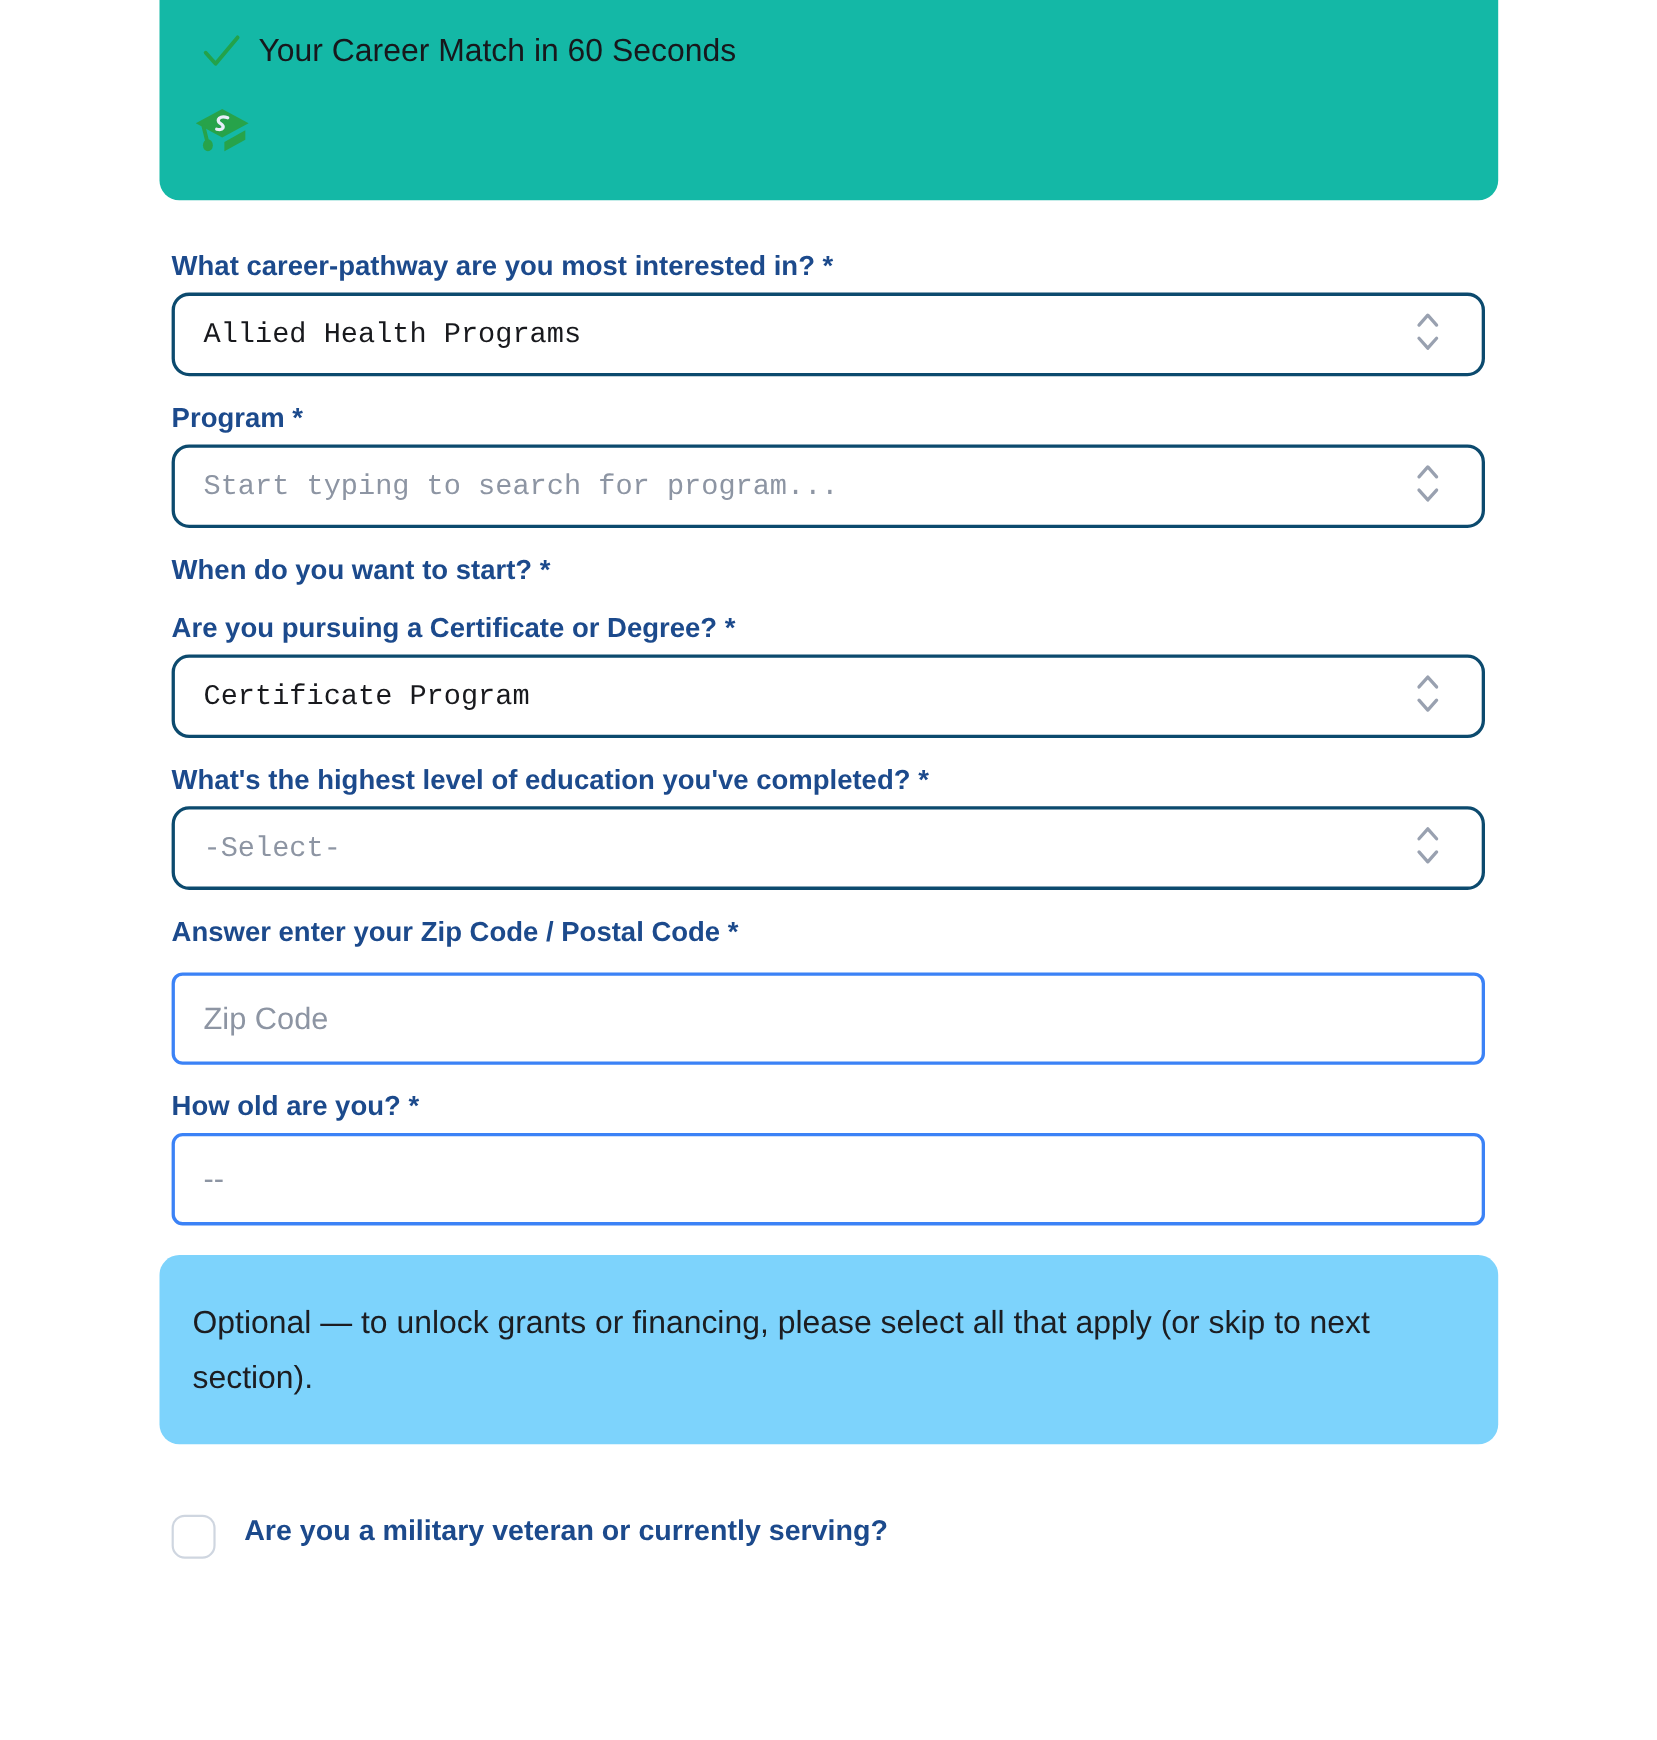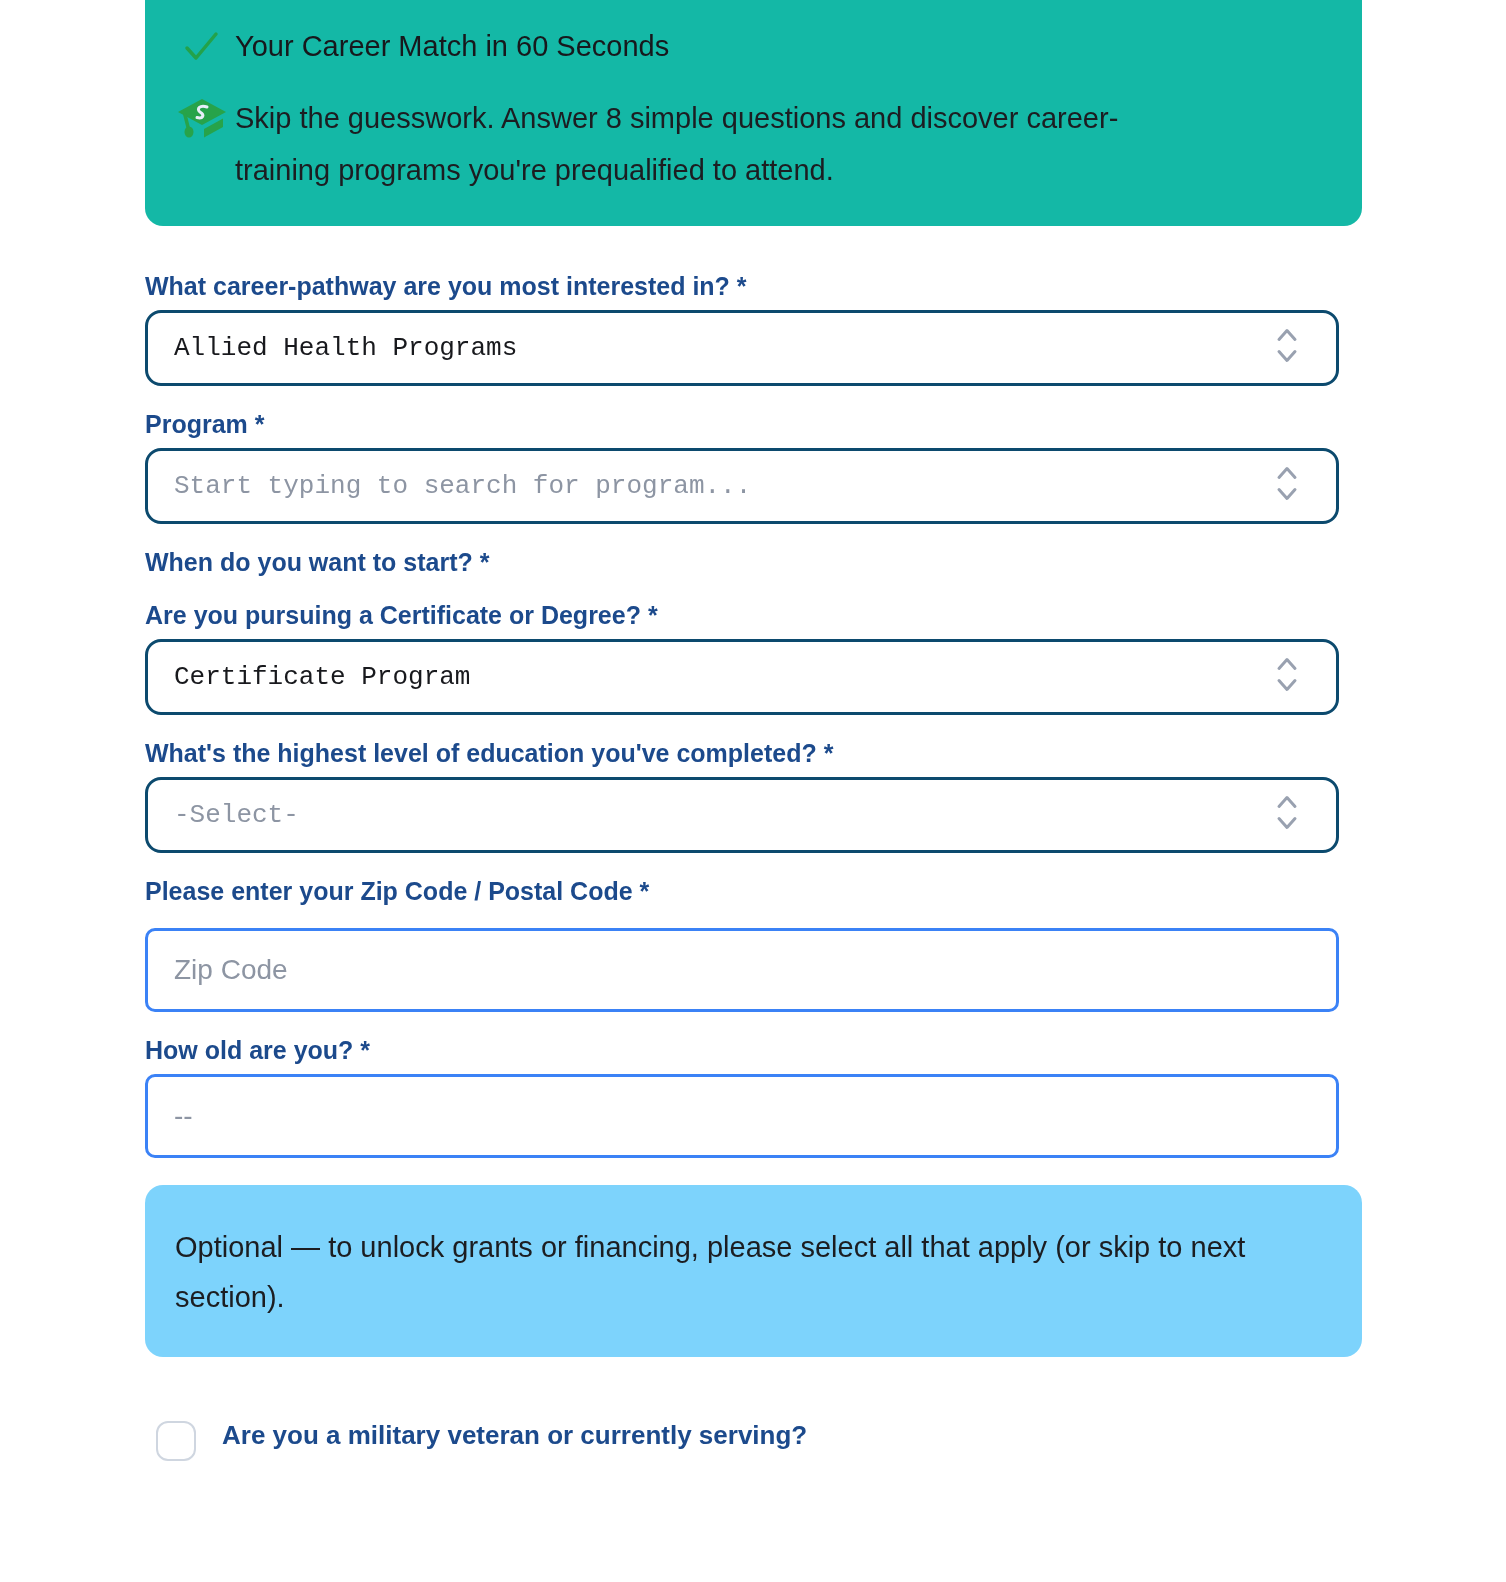--- a/index.html
+++ b/index.html
@@ -17,21 +17,21 @@
     border-radius: 0 0 18px 18px;
     padding: 24px 30px 30px 24px;
   }
   .info-row { display: flex; align-items: flex-start; }
   .icon-col { width: 66px; flex: 0 0 66px; display: flex; justify-content: center; padding-top: 4px; }
   .intro-title { font-size: 29px; font-weight: 500; color: #17181c; line-height: 44px; }
   .intro-row2 { margin-top: 24px; }
   .intro-desc { font-size: 29px; font-weight: 400; color: #1c1d21; line-height: 52px; max-width: 960px; }
 
   
-  .form { margin-left: 0; width: 1194px; margin-top: 45px; }
+  .form { margin-left: 11px; width: 1194px; margin-top: 45px; }
   .field { margin-bottom: 23px; }
   .label {
     font-size: 25px; font-weight: 700; color: #1c4a8c;
     line-height: 30px; margin-bottom: 9px;
   }
   .label.gap-lg { margin-bottom: 22px; }
   .control {
     position: relative; width: 100%;
     border: 3px solid #0c4a6e; border-radius: 16px;
     background: #ffffff; display: flex; align-items: center;
@@ -87,21 +87,20 @@
     <div class="info-row intro-row2">
       <div class="icon-col">
         <svg width="52" height="56" viewBox="0 0 52 56" fill="none">
           <path d="M26 3 L50 16 L26 29 L2 16 Z" fill="#27a34a"></path>
           <path d="M31 11 C24 8.5 20 13 24 16 C29 19 27 23 21 21.5" stroke="#e8eef9" stroke-width="3" fill="none" stroke-linecap="round"></path>
           <path d="M28 33 L47 22.5 L47 31 L28 41.5 Z" fill="#27a34a"></path>
           <path d="M9 19 L12 31" stroke="#27a34a" stroke-width="3.5" stroke-linecap="round"></path>
           <ellipse cx="13" cy="36" rx="4.5" ry="5.5" fill="#27a34a"></ellipse>
         </svg>
       </div>
-      <div class="intro-desc">Skip the guesswork. Answer 8 simple questions and discover career-training programs you're prequalified to attend.</div>
     </div>
   </div>
 
   <div class="form">
 
     <div class="field">
       <div class="label">What career-pathway are you most interested in? *</div>
       <div class="control select" role="combobox">
         <span class="value">Allied Health Programs</span>
         <span class="chevrons">
@@ -150,21 +149,21 @@
         <span class="chevrons">
           <svg width="26" height="42" viewBox="0 0 26 42" fill="none">
             <polyline points="5,15 13,6 21,15" stroke="#99a1b0" stroke-width="3" fill="none" stroke-linecap="round" stroke-linejoin="round"></polyline>
             <polyline points="5,27 13,36 21,27" stroke="#99a1b0" stroke-width="3" fill="none" stroke-linecap="round" stroke-linejoin="round"></polyline>
           </svg>
         </span>
       </div>
     </div>
 
     <div class="field">
-      <div class="label gap-lg">Please enter your Zip Code / Postal Code *</div>
+      <div class="label gap-lg">Answer enter your Zip Code / Postal Code *</div>
       <input class="text-input" type="text" placeholder="Zip Code" style="">
     </div>
 
     <div class="field">
       <div class="label">How old are you? *</div>
       <input class="text-input" type="text" placeholder="--" style="">
     </div>
 
   </div>
 

